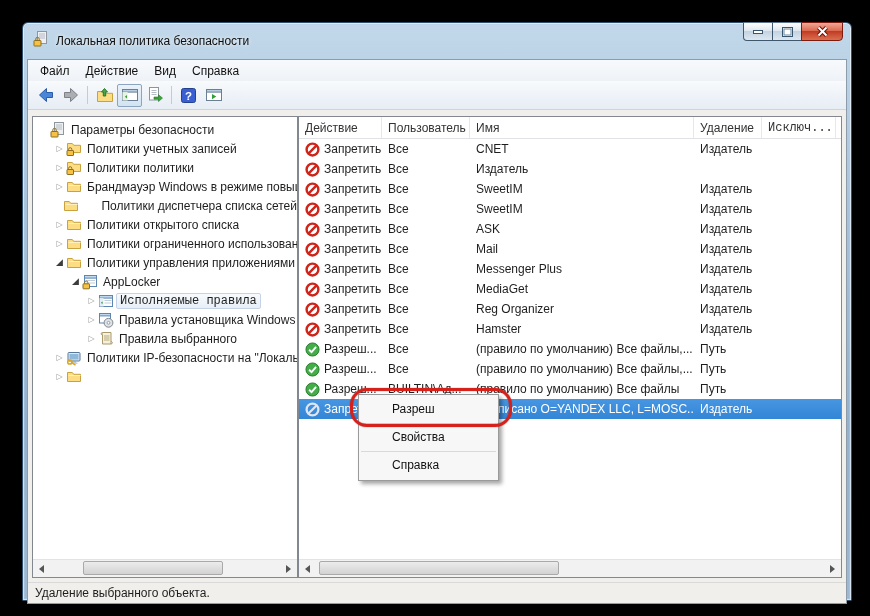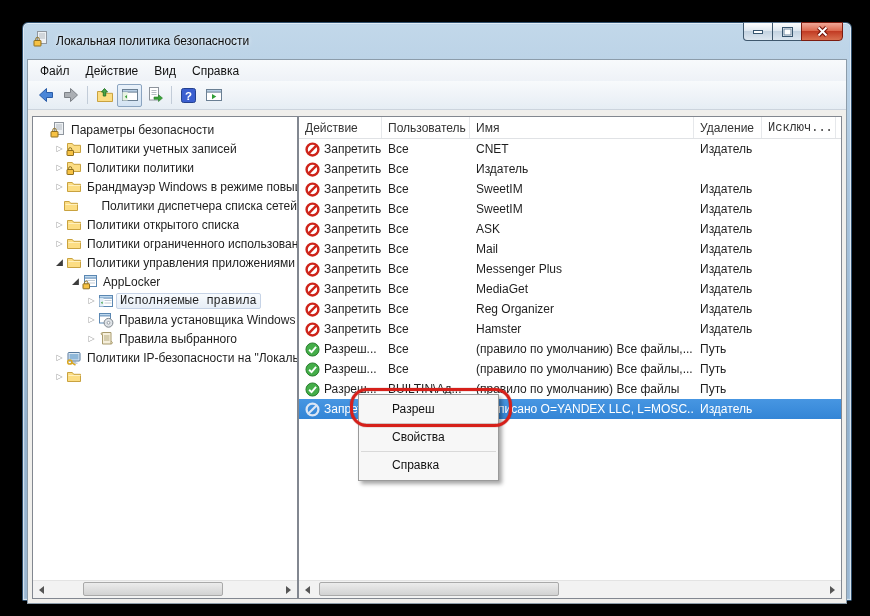--- a/index.html
+++ b/index.html
@@ -570,20 +570,23 @@
               <span class="tri-l"></span>
             </div>
           <div class="sb-thumb" style="left:20px;width:240px;"></div>
           <div class="sb-btn right">
               <span class="tri-r"></span>
             </div>
         </div>
       </div>
     </div>
 
+    <div class="statusbar">
+      <span>Удаление выбранного объекта.</span>
+    </div>
   </div>
 </div>
 
 <div class="context-menu">
   <div class="cm-item">Разреш</div>
   <div class="cm-sep"></div>
   <div class="cm-item">Свойства</div>
   <div class="cm-sep"></div>
   <div class="cm-item">Справка</div>
 </div>

